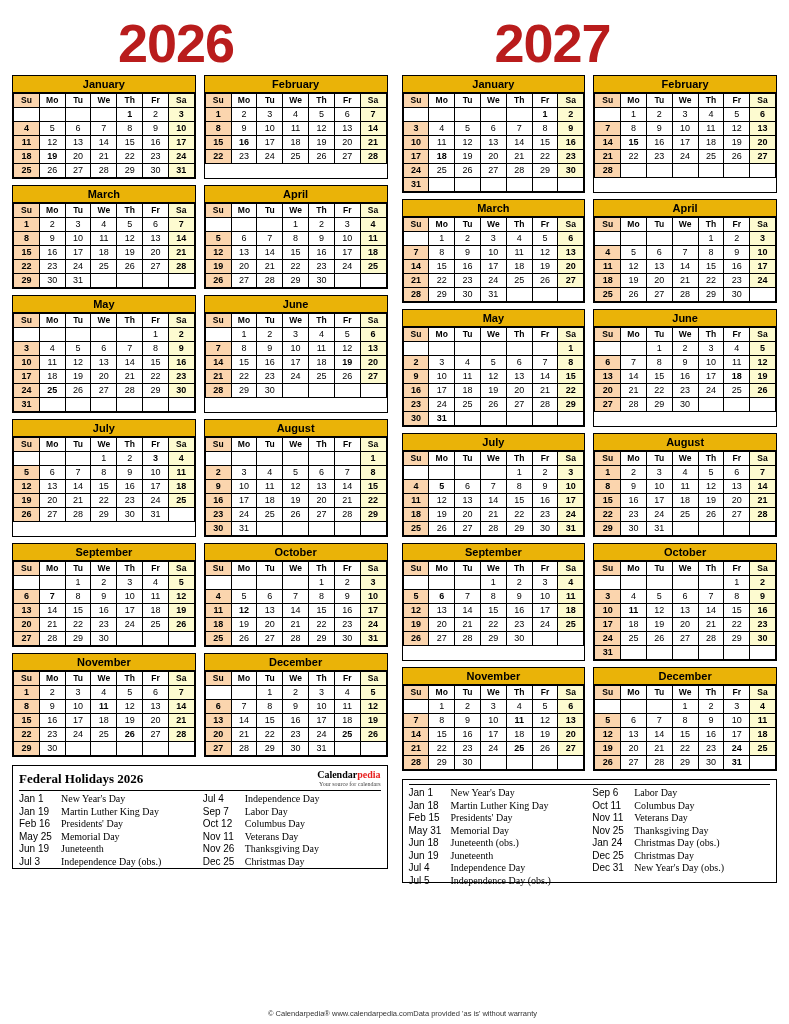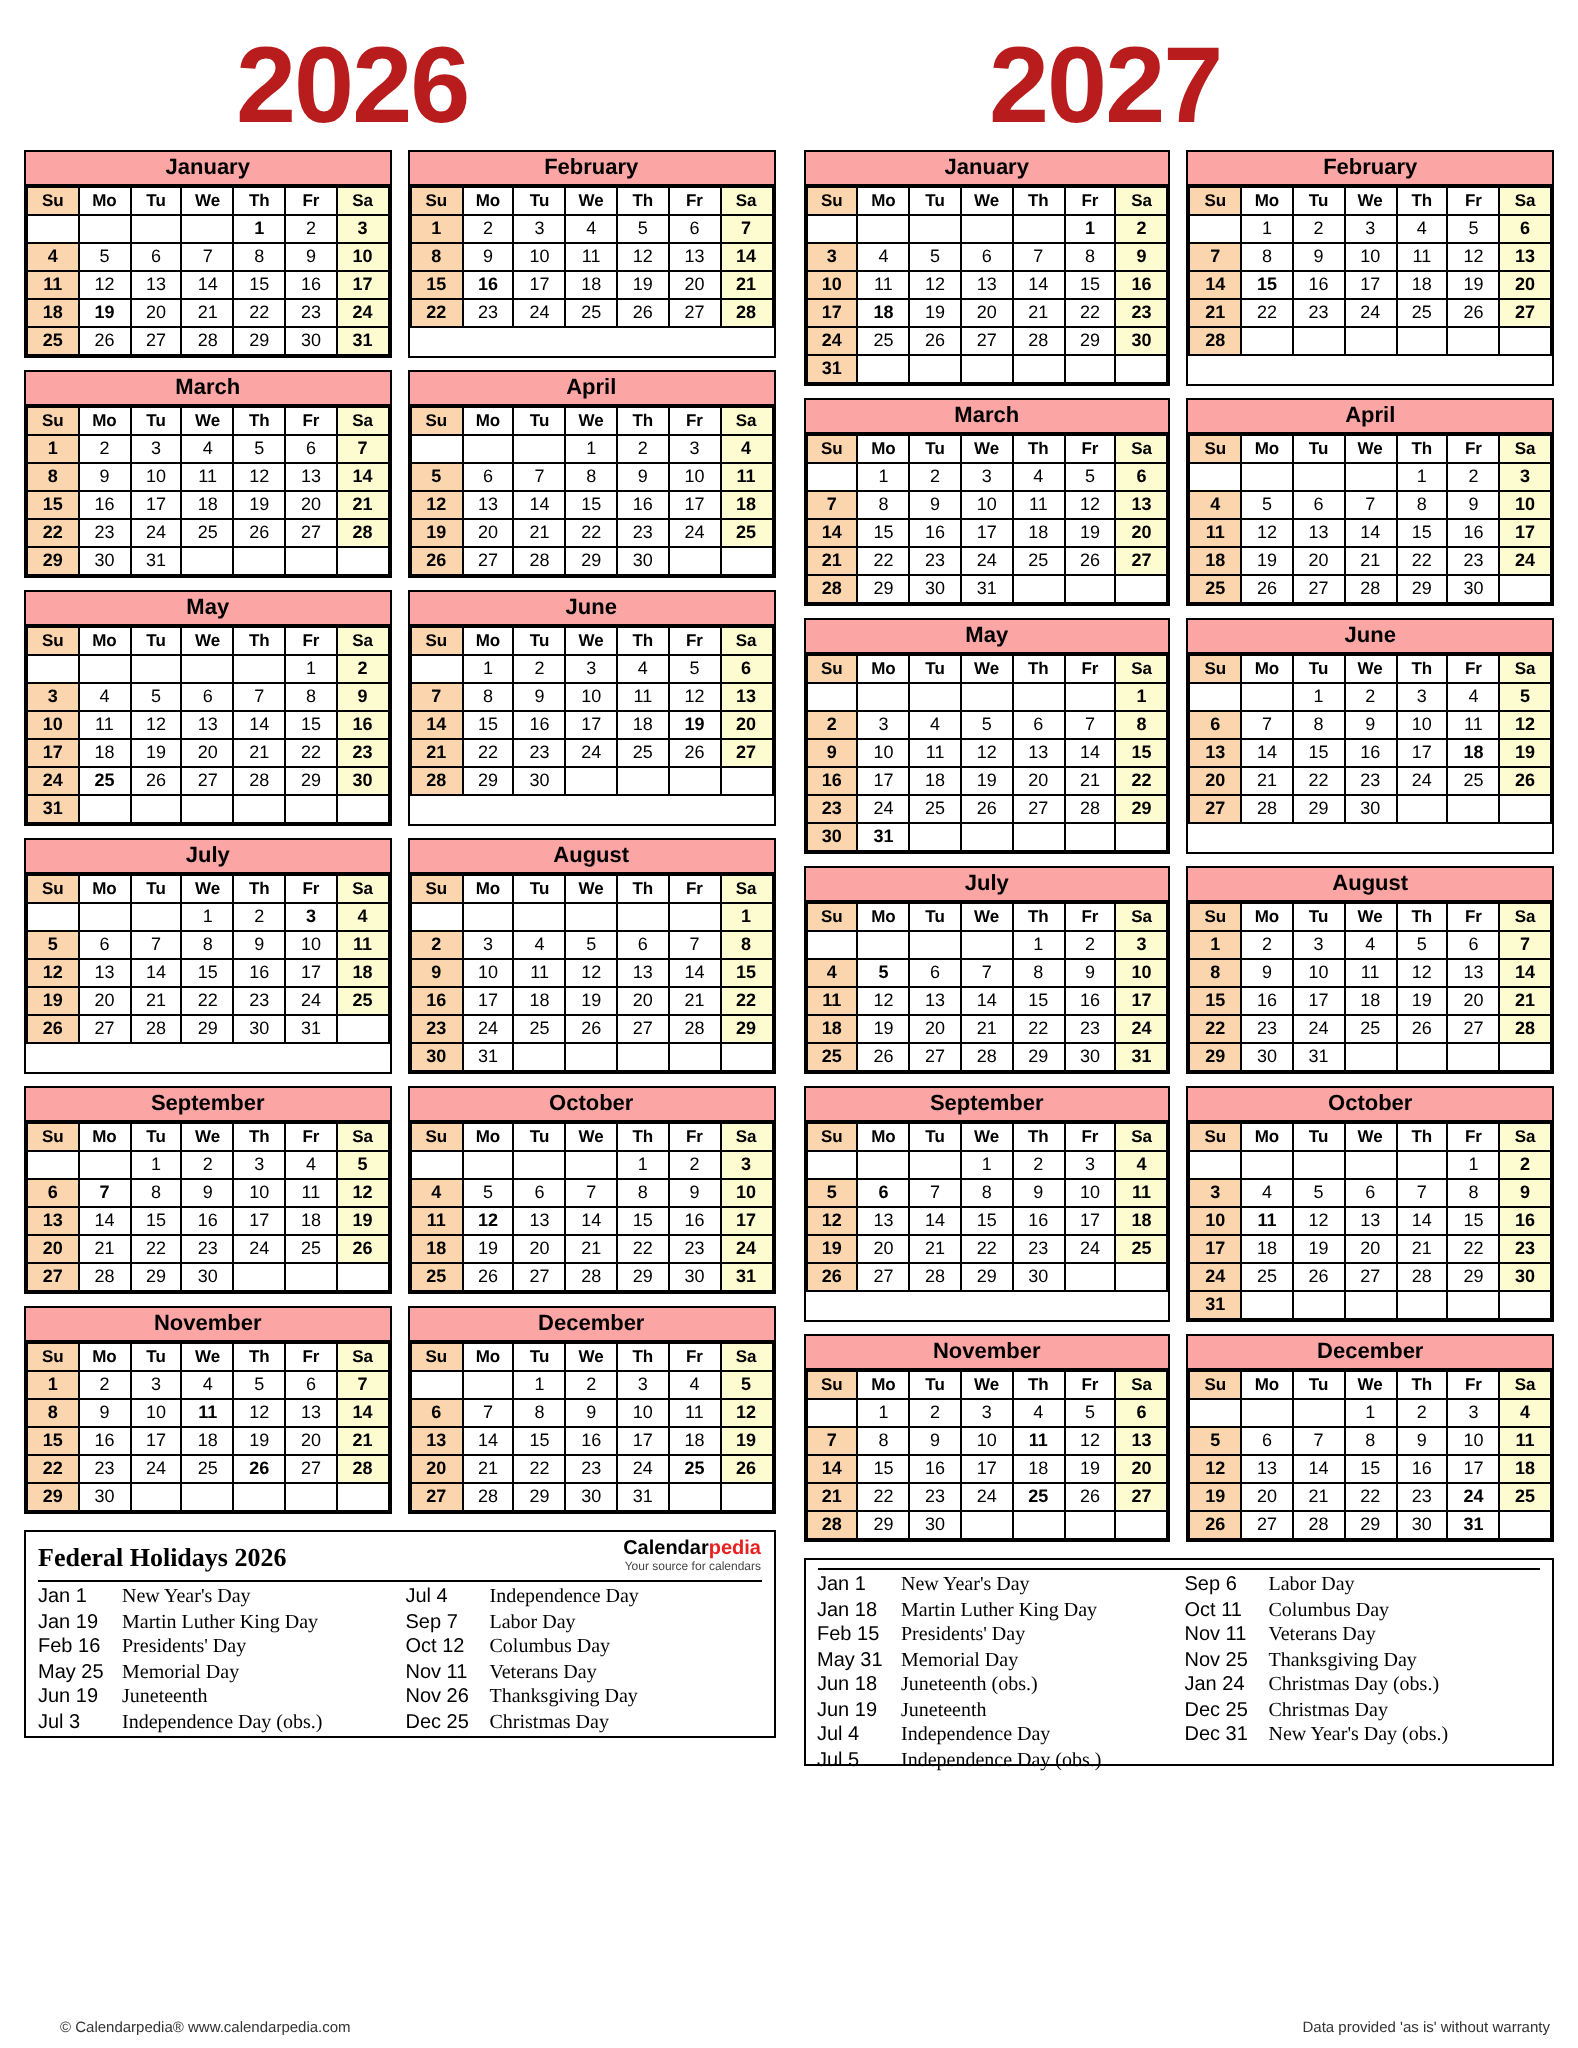--- a/index.html
+++ b/index.html
@@ -43,21 +43,21 @@
   .month {
     border: 1px solid #000;
     background: #fff;
   }
   .month-name {
     text-align: center;
     font-size: 11px;
     font-weight: bold;
     padding: 2px 0 2px 0;
     border-bottom: 1px solid #000;
-    background: #fca5a5;
+    background: #eab308;
     color: #000;
   }
   table.cal {
     border-collapse: collapse;
     width: 100%;
     table-layout: fixed;
   }
   table.cal th, table.cal td {
     border: 1px solid #000;
     width: 14.28%;
@@ -96,20 +96,21 @@
     margin-bottom: 3px;
   }
   .hol-title {
     font-size: 13px;
     font-weight: bold;
     font-family: "Liberation Serif", serif;
   }
   .brand {
     text-align: right;
     line-height: 1.05;
+    font-family: Liberation Serif, serif;
   }
   .brand .b1 { font-size: 10px; font-weight: bold; color: #000; }
   .brand .b1 em { font-style: normal; color: #e8201f; font-weight: bold; }
   .brand .b2 { font-size: 6px; color: #444; }
   .hol-lists {
     display: flex;
     gap: 6px;
     border-top: 1px solid #000;
     padding-top: 2px;
   }
@@ -119,21 +120,21 @@
     font-size: 10px;
     line-height: 12.5px;
     color: #000;
   }
   .hol-date { width: 42px; flex: 0 0 42px; }
   .hol-name { flex: 1; font-family: Liberation Serif, serif; }
   .footer {
     position: absolute;
     left: 16px; right: 0; bottom: 6px;
     display: flex;
-    justify-content: space-between;
+    justify-content: center;
     padding: 0 14px;
     font-size: 7.5px;
     color: #333;
   }
 </style>
 </head>
 <body>
 
 <div class="page">
 

